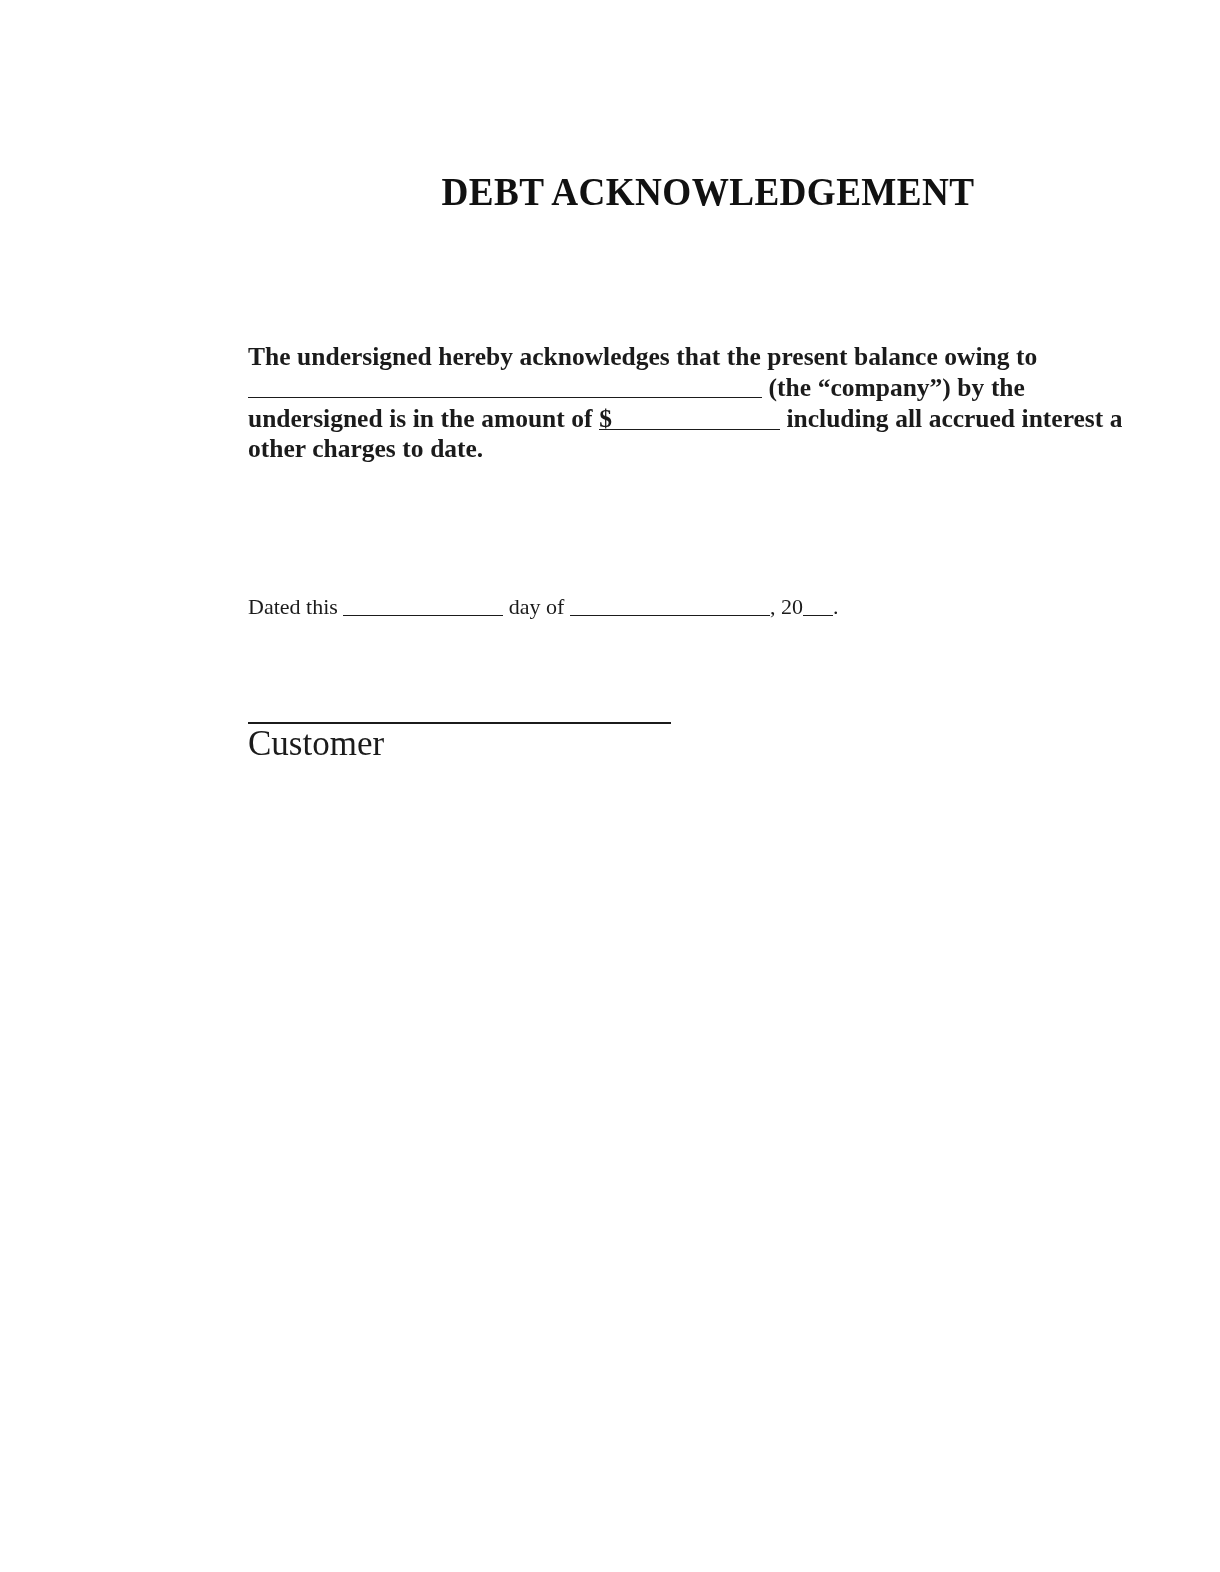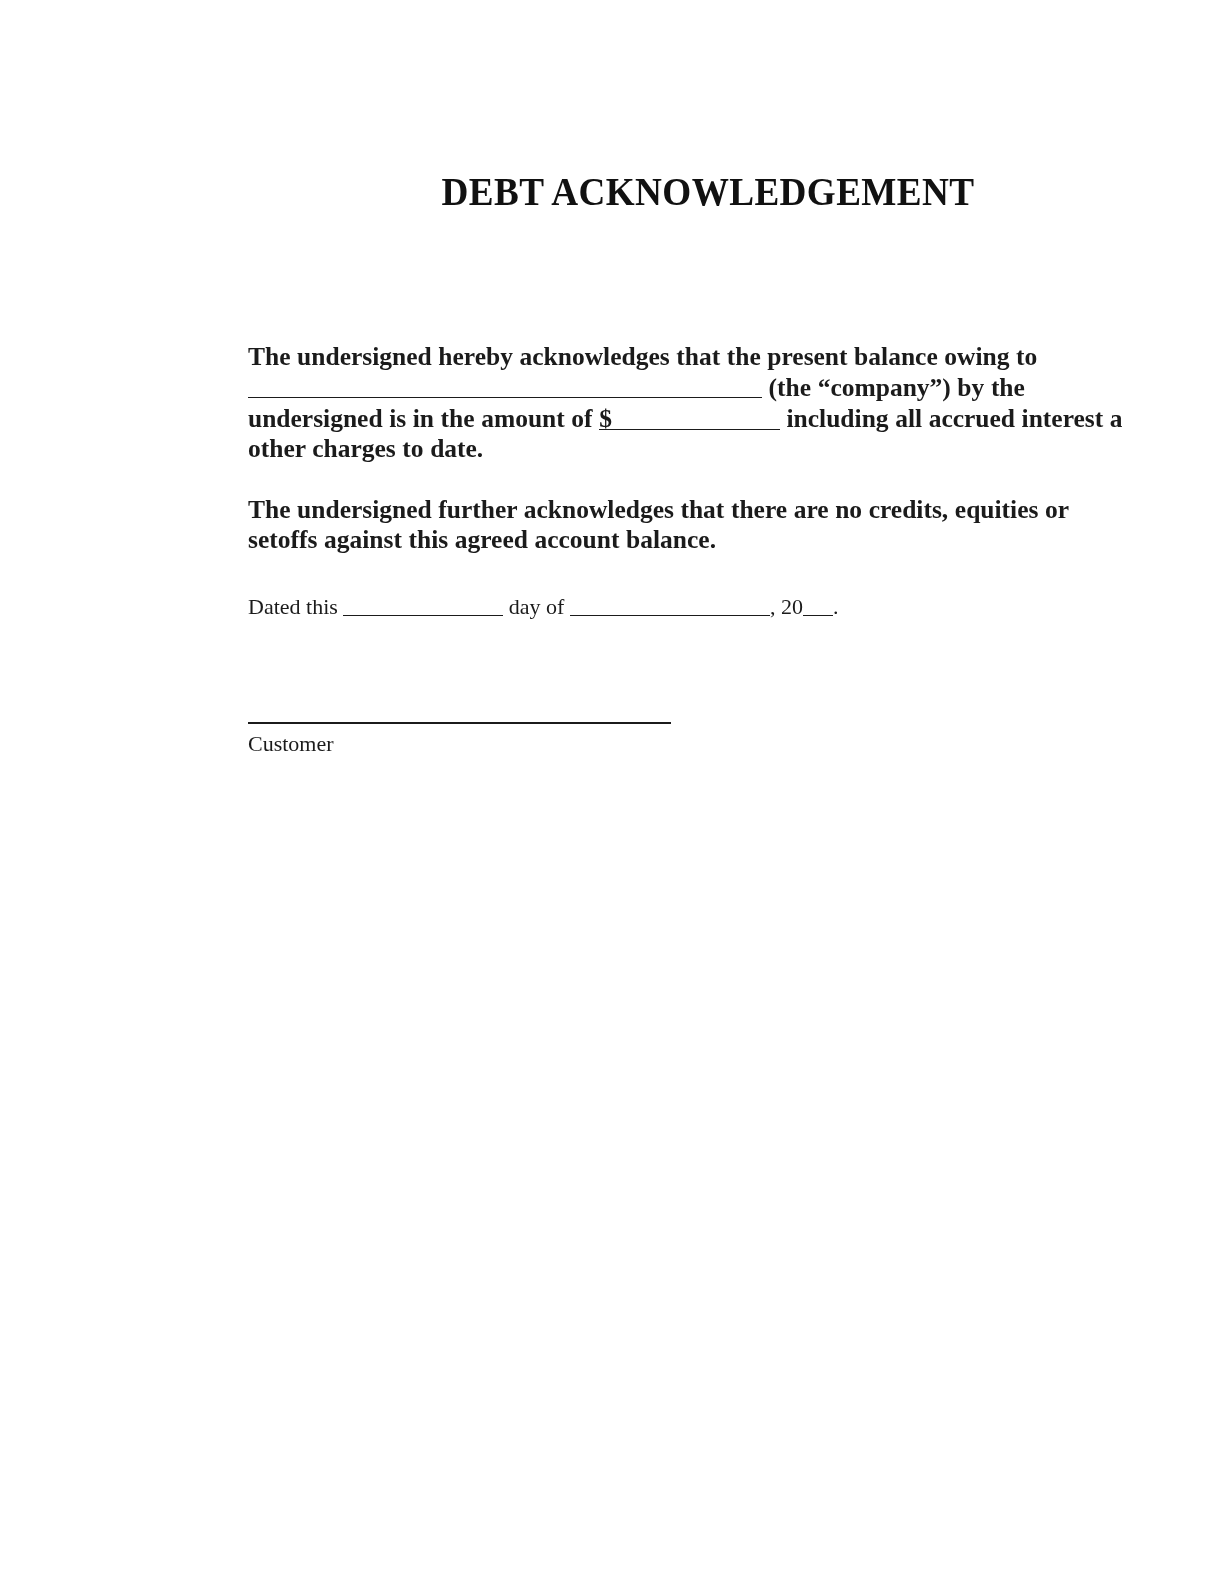--- a/index.html
+++ b/index.html
@@ -104,37 +104,36 @@
     top: 722px;
     width: 430px;
   }
   .sig-rule {
     width: 423px;
     height: 0;
     border-bottom: 2.2px solid #1b1b1b;
   }
   .sig-label {
     margin-top: 5px;
-    font-size: 22px;
+    font-size: 35px;
     line-height: 30px;
     color: #1b1b1b;
   }
 </style>
 </head>
 <body>
 
 <div class="page">
 
   <h1 class="doc-title">DEBT ACKNOWLEDGEMENT</h1>
 
   <div class="body-block">
 
     <p class="para p1"><span>The undersigned hereby acknowledges that the present balance owing to </span><span class="blank b-owing"></span><span class="blank b-company"></span><span> (the “company”) by the undersigned is in the amount of </span><span class="money-group"><span class="sym">$</span><span class="gap"></span></span><span> including all accrued interest and other charges to date.</span></p>
 
-    <p class="para p2">The undersigned further acknowledges that there are no credits, equities or setoffs against this agreed account balance.</p>
 
   </div>
 
   <div class="dated-line"><span>Dated this </span><span class="blank b-day"></span><span> day of </span><span class="blank b-month"></span><span>, 20</span><span class="blank b-year"></span><span>.</span></div>
 
   <div class="signature-area">
     <div class="sig-rule"></div>
     <div class="sig-label">Customer</div>
   </div>
 

